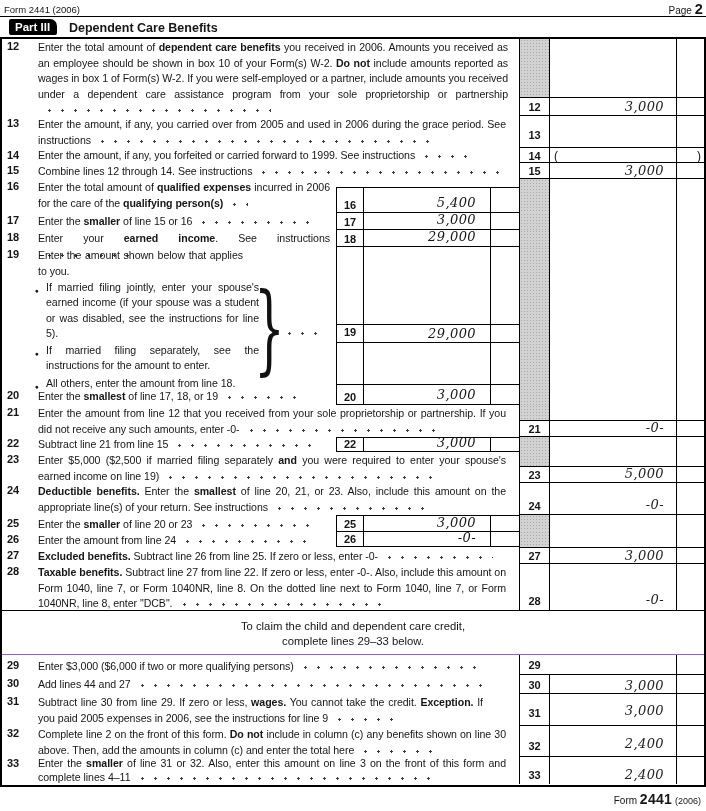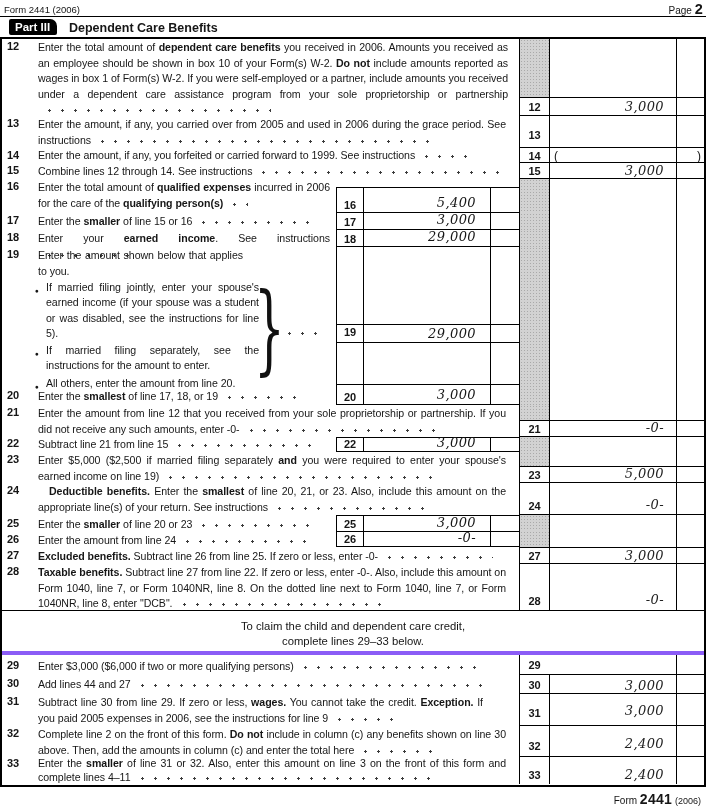--- a/index.html
+++ b/index.html
@@ -197,21 +197,21 @@
       <div class="oa"></div>
       <div class="oc"></div>
     </div>
 
     <div class="r" style="height:138px">
       <span class="gnum">19</span>
       <div class="desc" style="width:205px"><span><span>Enter the amount shown below that applies to you.</span></span></div>
       <div class="bullets">
         <div class="bul"><span><span>If married filing jointly, enter your spouse's earned income (if your spouse was a student or was disabled, see the instructions for line 5).</span></span></div>
         <div class="bul"><span><span>If married filing separately, see the instructions for the amount to enter.</span></span></div>
-        <div class="bul"><span><span>All others, enter the amount from line 20.</span></span></div>
+        <div class="bul"><span><span>All others, enter the amount from line 18.</span></span></div>
       </div>
       <span class="brace">}</span>
       <span class="leader dots19" style="width:40px"></span>
       <div class="in gray bb">
         <span class="n19wrap"></span>
         <span class="nb" style="position:absolute;top:79px;left:0;right:0;text-align:center">19</span>
       </div>
       <div class="ia bb">
           <span class="ival" style="bottom:auto;top:79px">29,000</span>
         </div>
@@ -278,21 +278,21 @@
       <div class="oa">
           <span class="val">5,000</span>
         </div>
       <div class="oc"></div>
       <i class="hl" style="bottom:16px"></i>
       <i class="hl" style="bottom:0"></i>
     </div>
 
     <div class="r" style="height:32px">
       <span class="gnum">24</span>
-      <div class="desc" style="width:468px"><span><span style="font-weight: bold; margin-left: 11px;">Deductible benefits.</span><span> Enter the </span><span style="font-weight: bold;">smallest</span><span> of line 20, 21, or 23. Also, include this amount on the appropriate line(s) of your return. See instructions</span></span><span class="leader" style="width:158px"></span></div>
+      <div class="desc" style="width:468px"><span><span style="font-weight: bold;">Deductible benefits.</span><span> Enter the </span><span style="font-weight: bold;">smallest</span><span> of line 20, 21, or 23. Also, include this amount on the appropriate line(s) of your return. See instructions</span></span><span class="leader" style="width:158px"></span></div>
       <div class="on">
           <span class="nfull nb">24</span>
         </div>
       <div class="oa">
           <span class="val" style="bottom:3px">-0-</span>
         </div>
       <div class="oc"></div>
       <i class="hl" style="bottom:0"></i>
     </div>
 
@@ -345,21 +345,21 @@
       <div class="desc" style="width:468px"><span><span style="font-weight: bold;">Taxable benefits.</span><span> Subtract line 27 from line 22. If zero or less, enter -0-. Also, include this amount on Form 1040, line 7, or Form 1040NR, line 8. On the dotted line next to Form 1040, line 7, or Form 1040NR, line 8, enter "DCB".</span></span><span class="leader" style="width:204px"></span></div>
       <div class="on">
           <span class="nfull nb">28</span>
         </div>
       <div class="oa">
           <span class="val" style="bottom:3px">-0-</span>
         </div>
       <div class="oc"></div>
     </div>
 
-    <div class="r noterow" style="height:44px;border-bottom:4px solid #8b5cf6">
+    <div class="r noterow" style="height:44px;border-bottom:1px solid #8b5cf6">
       <div class="note"><span>To claim the child and dependent care credit, complete lines 29–33 below.</span></div>
     </div>
 
     <div class="r" style="height:20px">
       <span class="gnum" style="top:4px">29</span>
       <div class="desc" style="width:468px;top:4px"><span><span>Enter $3,000 ($6,000 if two or more qualifying persons)</span></span><span class="leader" style="width:182px"></span></div>
       <div class="on">
           <span class="ncen nb">29</span>
         </div>
       <div class="oc"></div>

